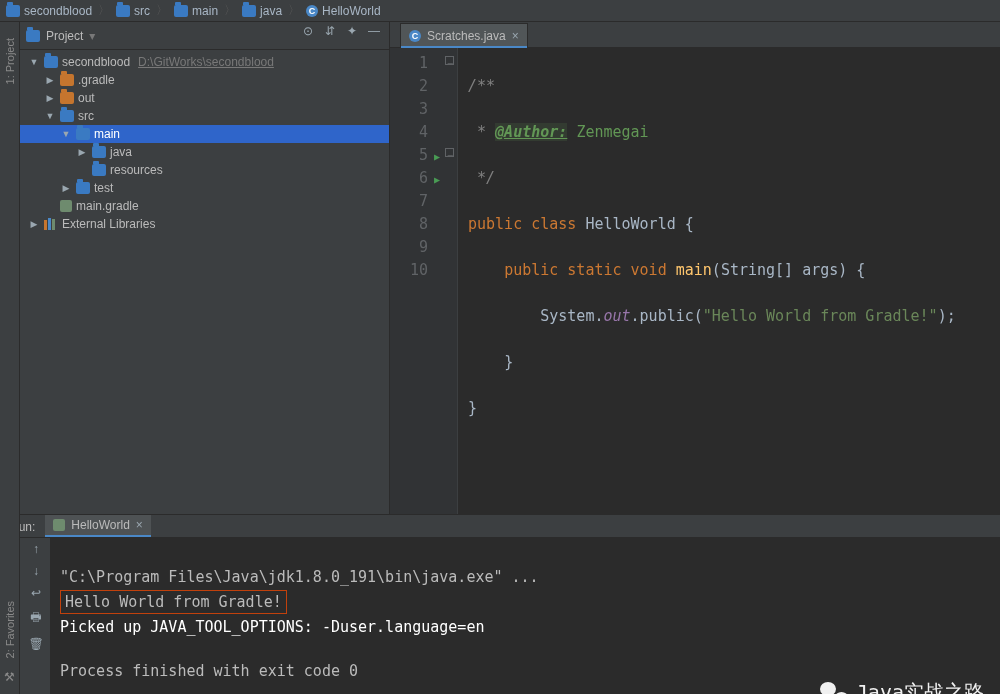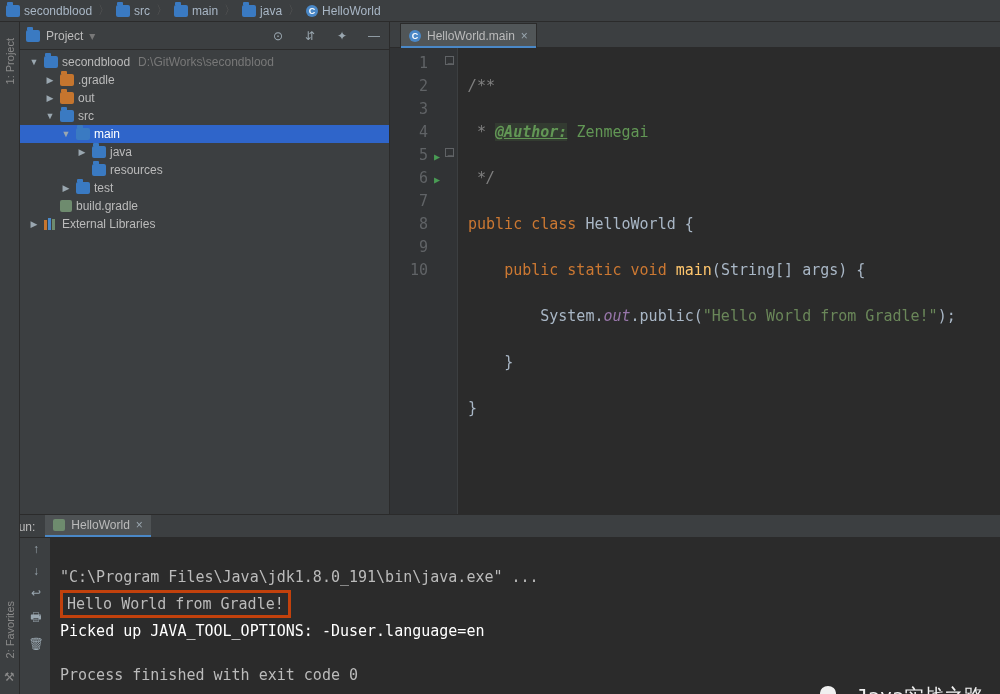--- a/index.html
+++ b/index.html
@@ -15,30 +15,30 @@
 .fico.orange { background: #c5752e; }
 .fico.orange::before { background: #c5752e; }
 .cico { width: 12px; height: 12px; border-radius: 50%; background: #4a88c7; display: inline-flex; align-items: center; justify-content: center; color: #fff; font-size: 9px; font-weight: bold; }
 
 
 .main { flex: 1; display: flex; min-height: 0; }
 .leftstrip { width: 20px; background: #3c3f41; border-right: 1px solid #2b2b2b; display: flex; flex-direction: column; align-items: center; padding-top: 6px; color: #8a8a8a; }
 .leftstrip .rot { writing-mode: vertical-lr; transform: rotate(180deg); font-size: 11px; margin-top: 10px; }
 
 .sidebar { width: 370px; background: #3c3f41; border-right: 1px solid #2b2b2b; display: flex; flex-direction: column; }
-.pj-head { height: 28px; display: flex; align-items: center; padding: 0 6px; border-bottom: 1px solid #2b2b2b; gap: 14px; }
+.pj-head { height: 28px; display: flex; padding: 0 6px; border-bottom: 1px solid #2b2b2b; gap: 4px; }
 .pj-head .title { flex: 1; display: flex; align-items: center; gap: 6px; }
 .pj-head .tool { width: 18px; height: 18px; display: flex; align-items: center; justify-content: center; color: #9aa7b0; cursor: pointer; }
 
 .tree { flex: 1; overflow: auto; padding: 3px 0; font-size: 12px; }
 .trow { display: flex; align-items: center; height: 18px; padding-left: 4px; white-space: nowrap; gap: 4px; }
 .trow.sel { background: #2f65ca; color: #fff; }
 .arrow { width: 12px; text-align: center; color: #9aa7b0; font-size: 9px; }
 .arrow.blank { visibility: hidden; }
-.trow .muted { color: #787878; margin-left: 4px; }
+.trow .muted { color: #787878; margin-left: 4px; text-decoration: underline; }
 .ind1 { padding-left: 8px; } .ind2 { padding-left: 24px; } .ind3 { padding-left: 40px; } .ind4 { padding-left: 56px; }
 .libico { width: 14px; height: 12px; display: inline-block; }
 .libico svg { width: 100%; height: 100%; }
 .scrico { width: 13px; height: 13px; border-radius: 50%; background: #4a88c7; display: inline-block; }
 
 
 .editor { flex: 1; display: flex; flex-direction: column; background: #313335; }
 .tabbar { height: 26px; background: #3c3f41; border-bottom: 1px solid #2b2b2b; display: flex; align-items: flex-end; padding-left: 10px; }
 .tab { height: 24px; background: #515658; border: 1px solid #2b2b2b; border-bottom: none; display: flex; align-items: center; padding: 0 8px; gap: 6px; color: #bbbbbb; font-size: 12px; position: relative; }
 .tab::before { content: ""; position: absolute; left: 0; right: 0; bottom: -1px; height: 2px; background: #4a88c7; }
@@ -64,21 +64,21 @@
 .runhead { height: 24px; display: flex; align-items: flex-end; padding-left: 10px; gap: 10px; border-bottom: 1px solid #2b2b2b; }
 .runhead .lab { color: #bbbbbb; padding-bottom: 3px; }
 .runtab { height: 22px; background: #4e5254; border-bottom: 2px solid #4a88c7; display: flex; align-items: center; padding: 0 8px; gap: 6px; }
 .runtab .close { color: #9aa7b0; }
 .runbody { flex: 1; display: flex; }
 .runtools { width: 22px; background: #3c3f41; display: flex; flex-direction: column; align-items: center; padding-top: 4px; gap: 7px; color: #9aa7b0; }
 .runtools .ico { width: 16px; height: 16px; display: flex; align-items: center; justify-content: center; cursor: pointer; }
 .runtools2 { width: 28px; background: #3c3f41; display: flex; flex-direction: column; align-items: center; padding-top: 4px; gap: 8px; color: #9aa7b0; }
 .console { flex: 1; background: #2b2b2b; font-family: "Consolas", monospace; font-size: 15px; line-height: 22px; padding: 6px 10px; color: #bbbbbb; white-space: pre; position: relative; }
 .console .l1 { color: #bbbbbb; }
-.console .outbox { border: 3px solid #c2410c; display: inline-block; padding: 0 4px; margin: 2px 0; }
+.console .outbox { border: 1px solid #c2410c; display: inline-block; padding: 0 4px; margin: 2px 0; }
 .console .err { color: #ffffff; }
 
 .watermark { position: absolute; right: 16px; bottom: 28px; color: #f0f0f0; font-size: 20px; font-weight: 500; display: flex; align-items: center; gap: 8px; pointer-events: none; }
 .wechat { width: 28px; height: 24px; position: relative; }
 .wechat::before { content: ""; position: absolute; width: 16px; height: 14px; border-radius: 50%; background: #f0f0f0; left: 0; top: 2px; }
 .wechat::after { content: ""; position: absolute; width: 13px; height: 11px; border-radius: 50%; background: #f0f0f0; right: 0; bottom: 1px; }
 </style>
 </head>
 <body>
 
@@ -166,39 +166,39 @@
             <span>resources</span>
           </div>
         <div class="trow ind3">
             <span class="arrow">▶</span>
             <span class="fico"></span>
             <span>test</span>
           </div>
         <div class="trow ind2">
             <span class="arrow blank">▶</span>
             <span style="width:12px;height:12px;background:#6e8b6e;border-radius:2px;display:inline-block"></span>
-            <span>build.gradle</span>
+            <span>main.gradle</span>
           </div>
         <div class="trow ind1">
             <span class="arrow">▶</span>
             <span class="libico"><svg viewBox="0 0 14 12">
                 <rect x="0" y="2" width="3" height="10" fill="#c5752e"></rect>
                 <rect x="4" y="0" width="3" height="12" fill="#4a88c7"></rect>
                 <rect x="8" y="1" width="3" height="11" fill="#6e8b6e"></rect>
               </svg></span>
             <span>External Libraries</span>
           </div>
       </div>
     </div>
 
     <div class="editor">
       <div class="tabbar">
         <div class="tab">
           <span class="cico" style="background:#4a88c7">C</span>
-          <span>HelloWorld.main</span>
+          <span>Scratches.java</span>
           <span class="close">×</span>
         </div>
       </div>
       <div class="edbody">
         <div class="gutter">
           <div class="ln">1</div>
             <div class="ln">2</div>
             <div class="ln">3</div>
             <div class="ln">4</div>
           <div class="ln">5</div>

